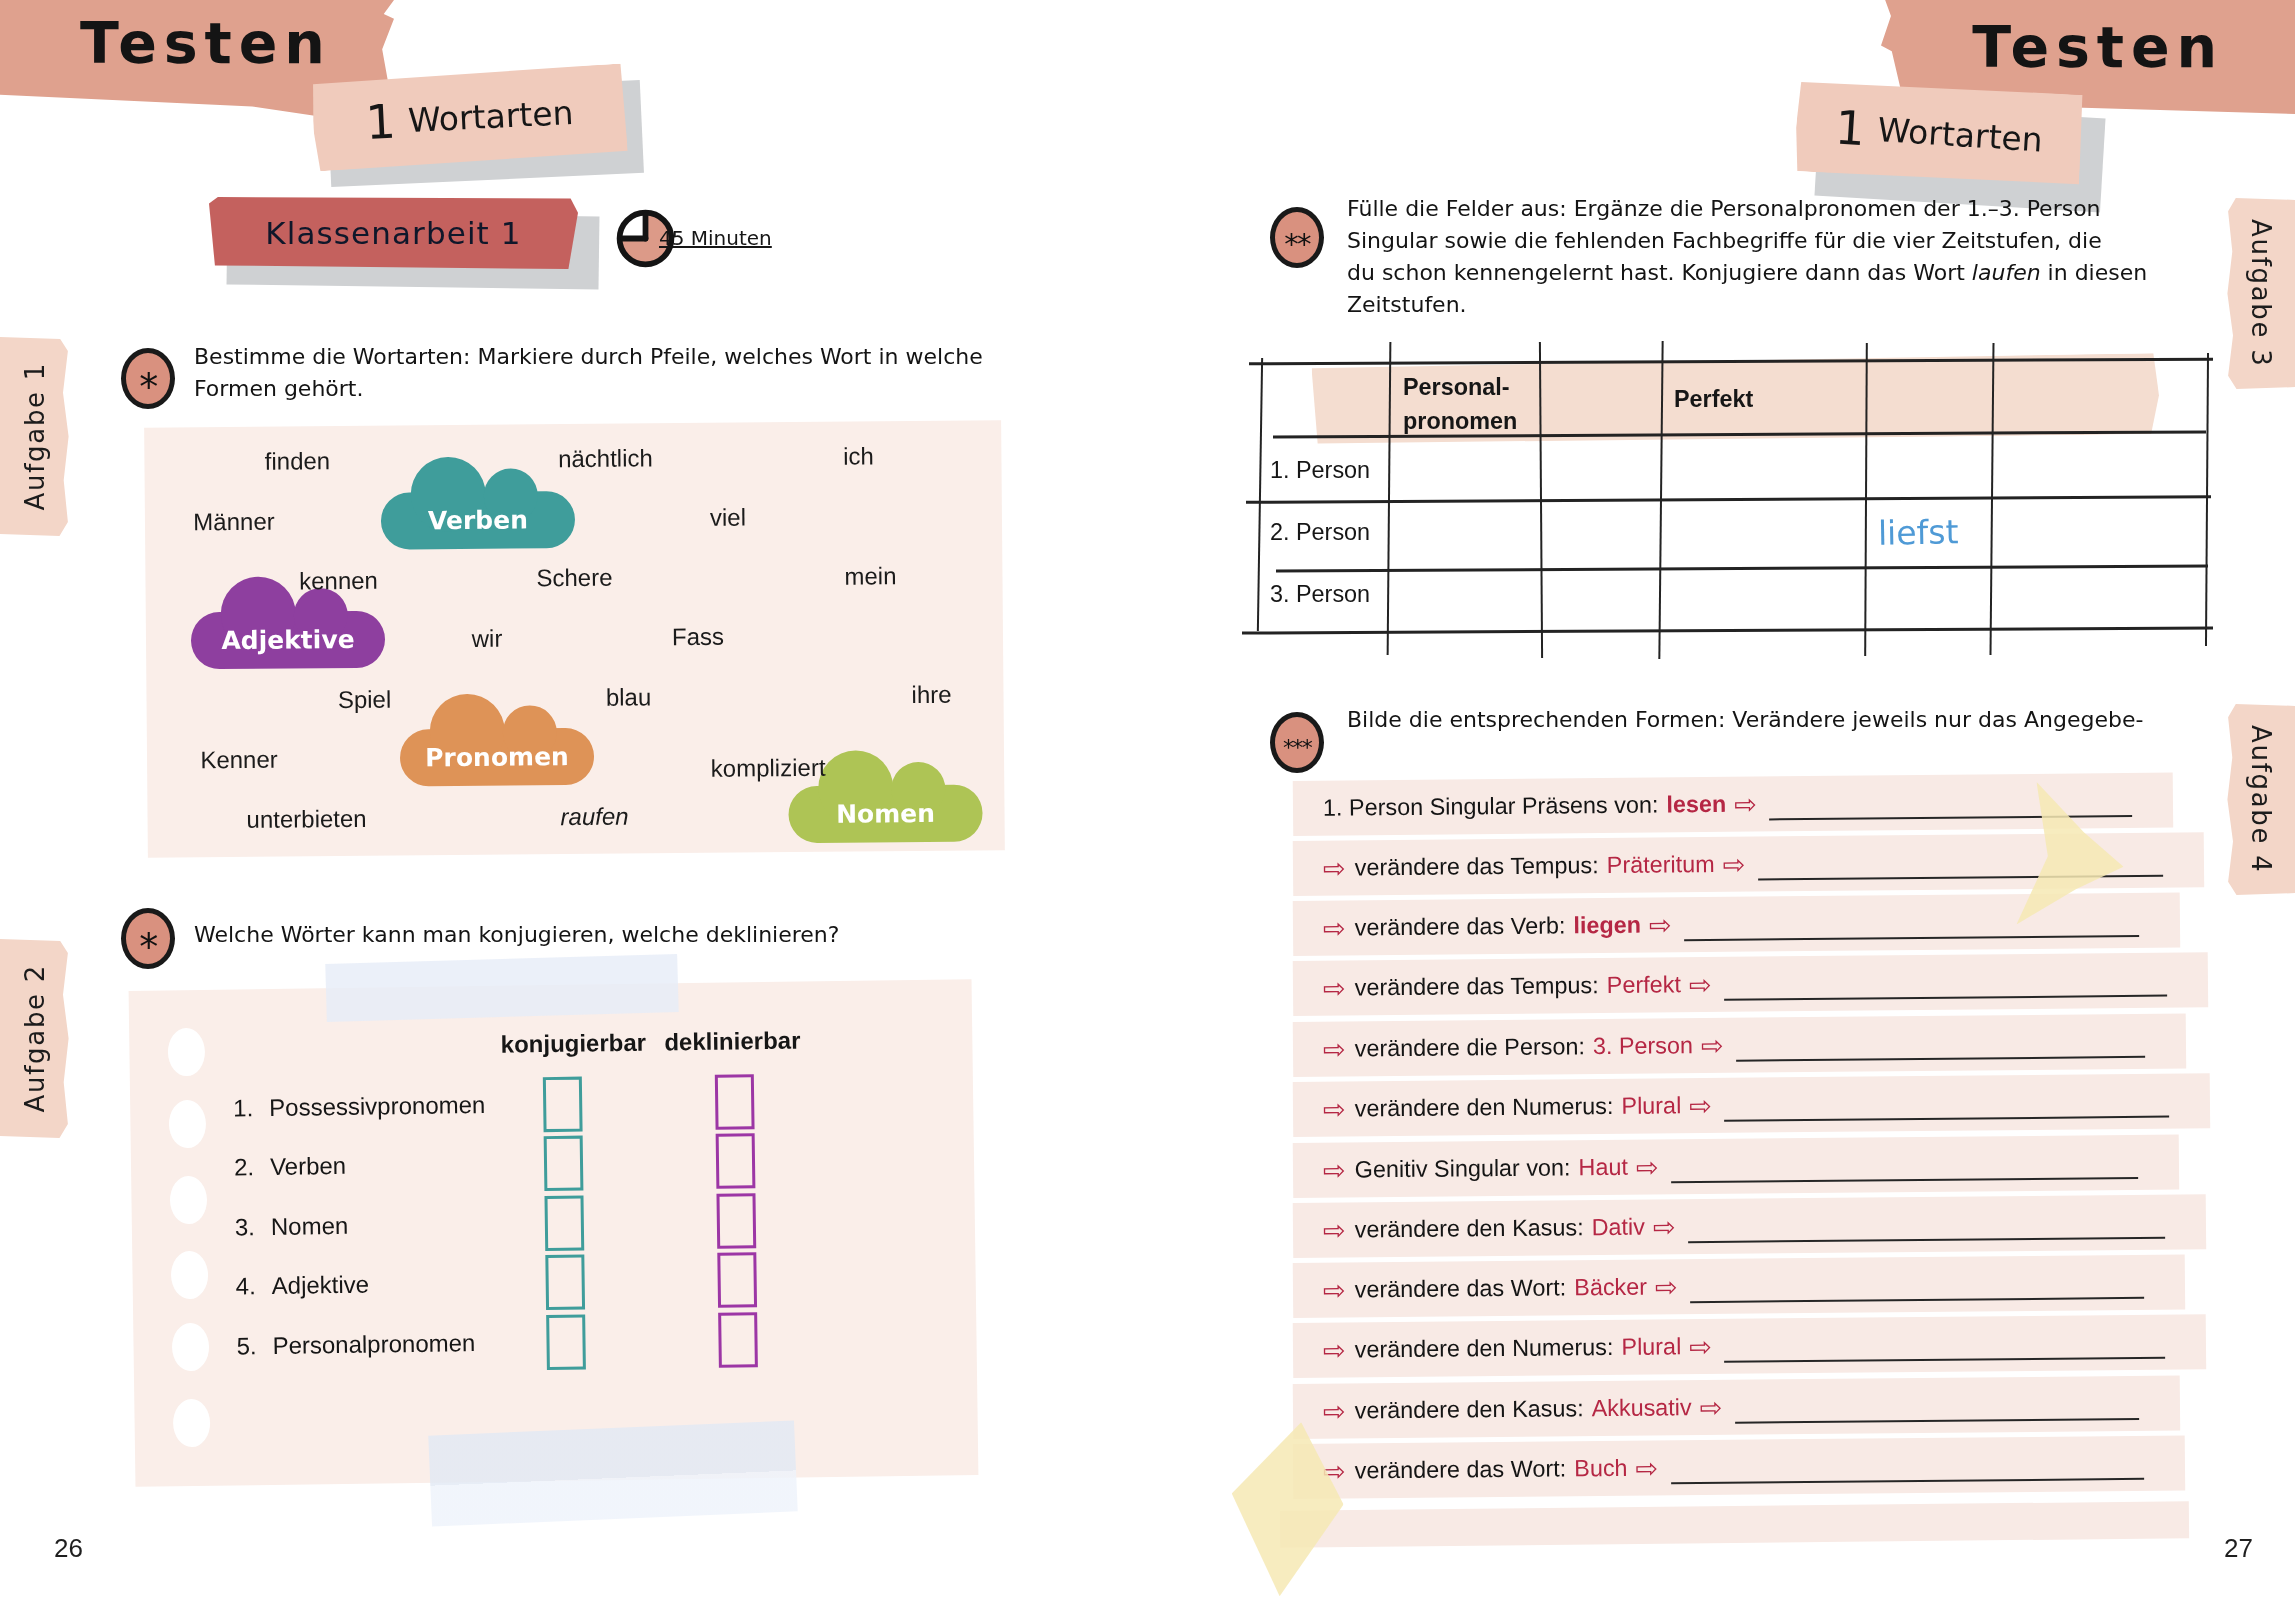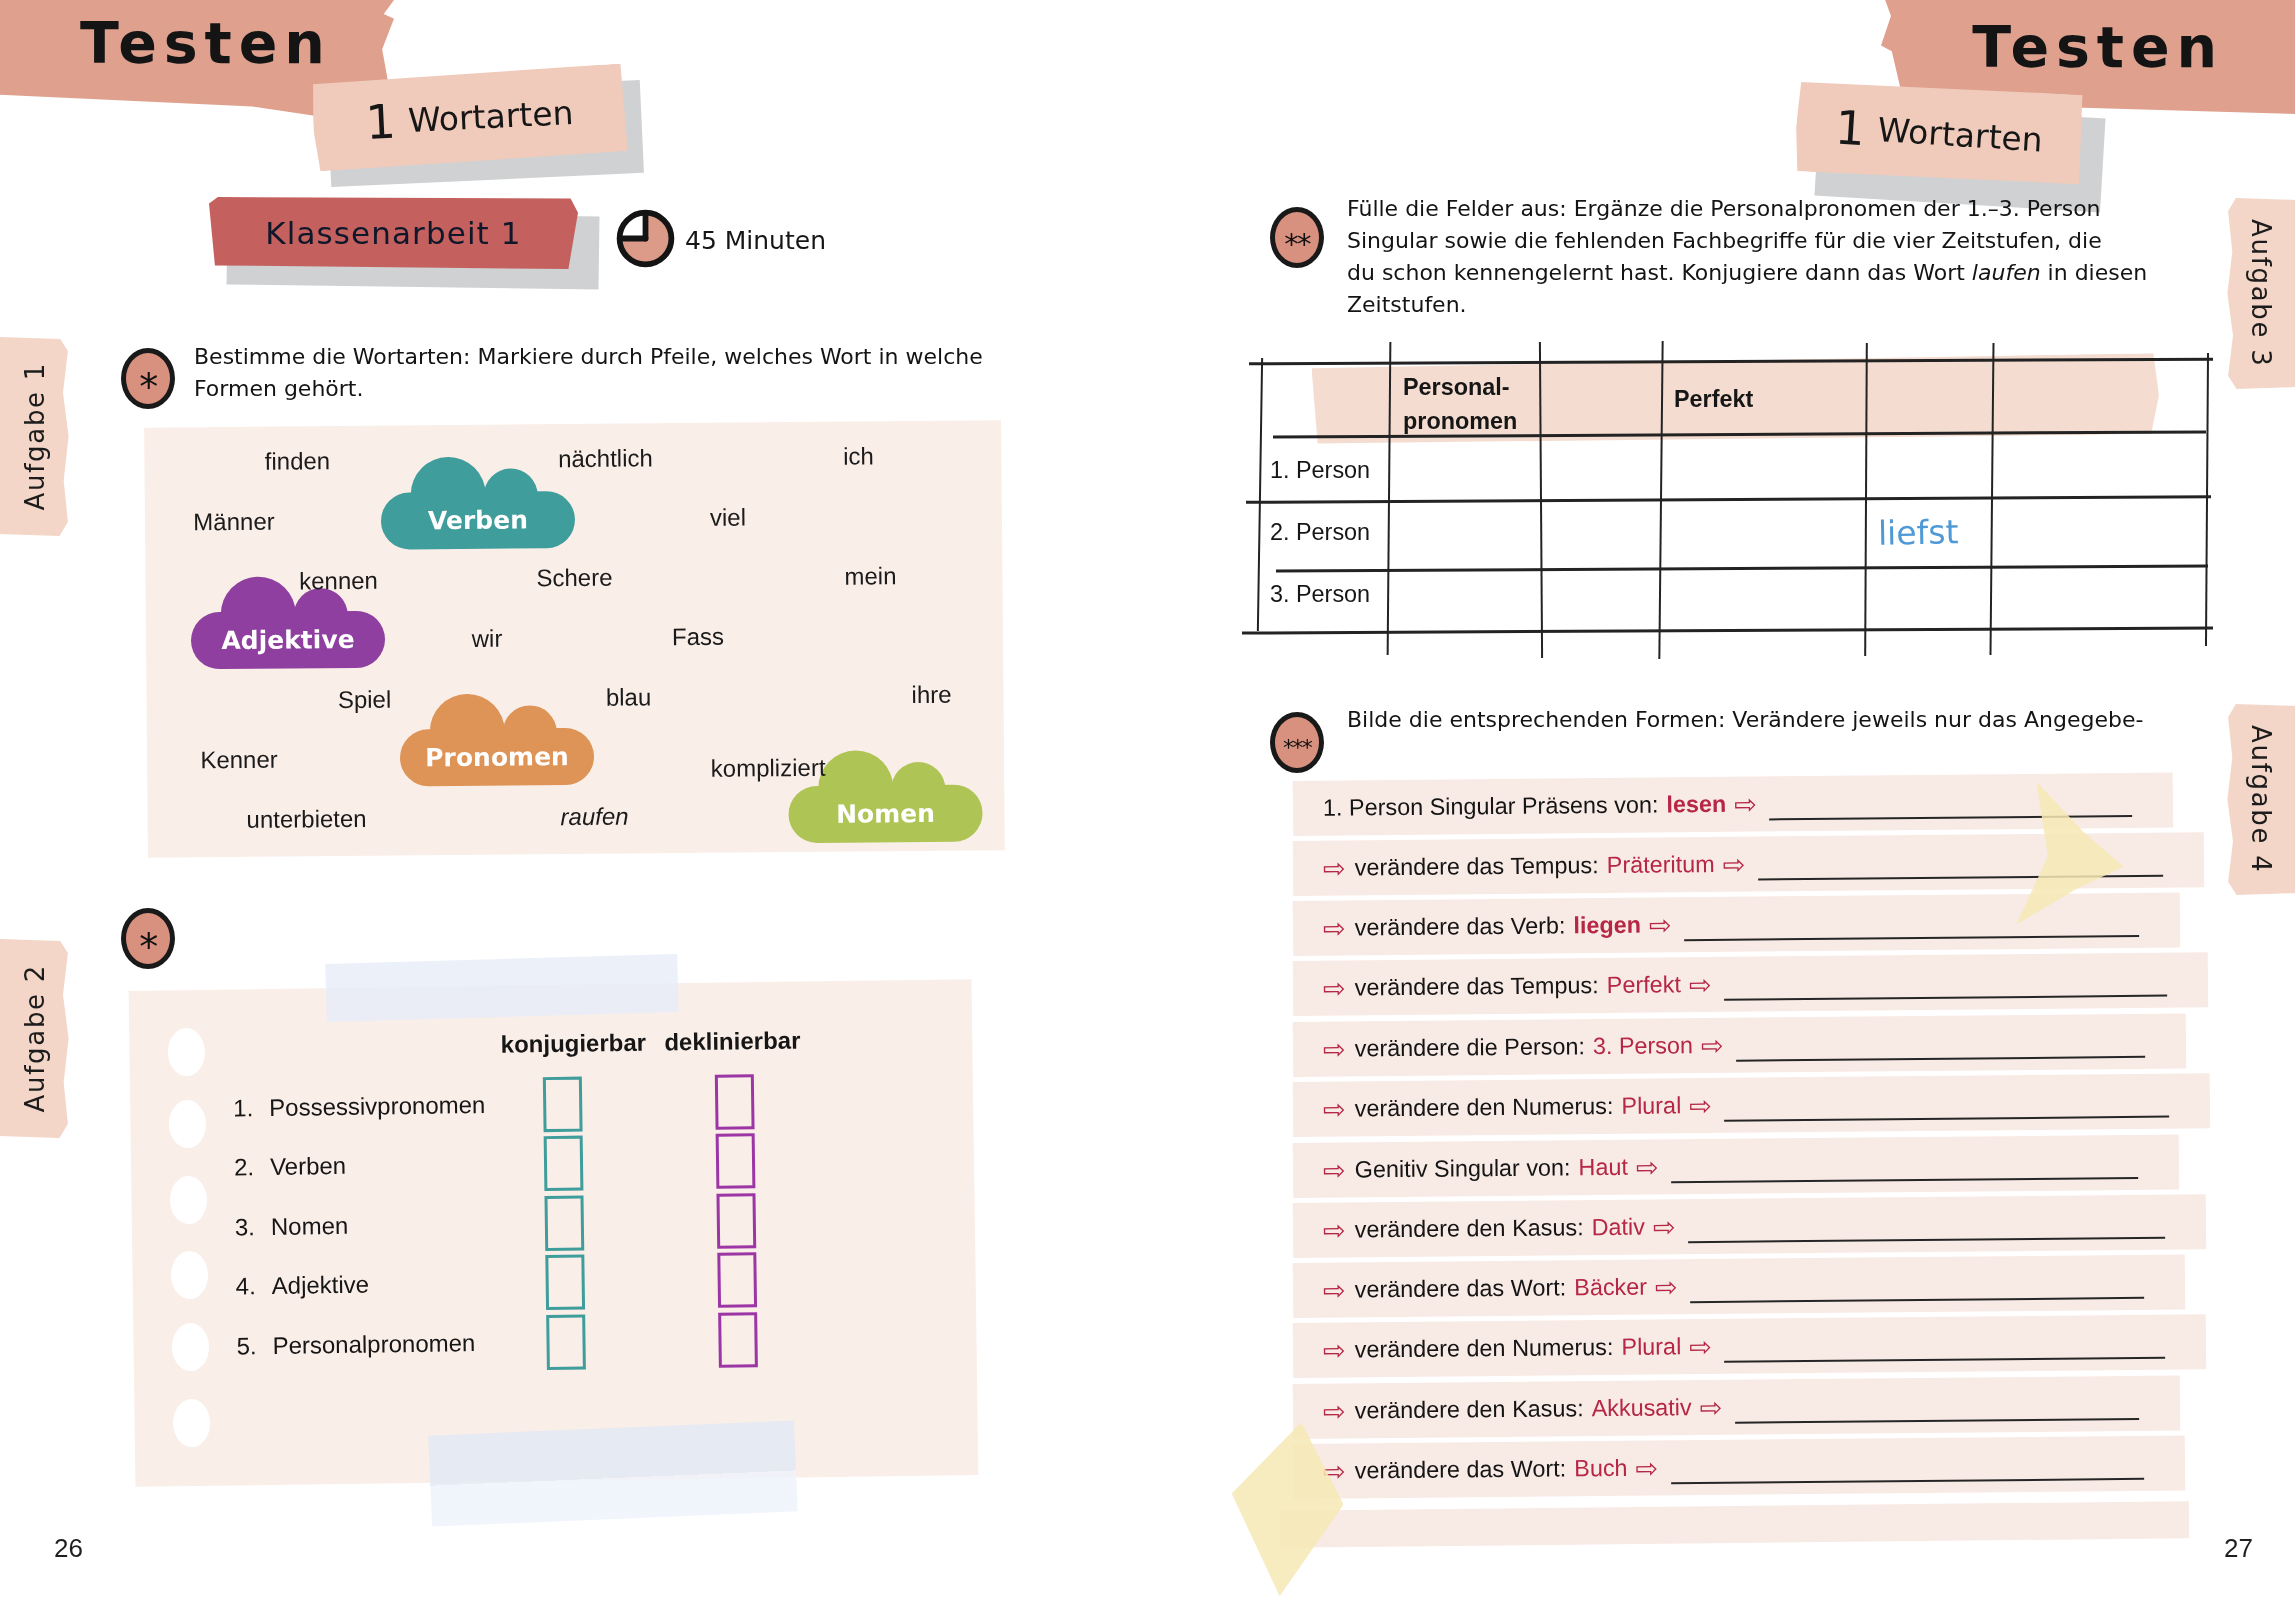--- a/index.html
+++ b/index.html
@@ -85,21 +85,21 @@
 
   <div class="abs" style="left:615px;top:208px;width:61px;height:61px;">
     <svg width="61" height="61" viewBox="0 0 106 106">
       <circle cx="53" cy="53" r="45" fill="#ffffff"></circle>
       <path d="M53 53 L53 8 A45 45 0 1 1 8 53 Z" fill="#dc9a88"></path>
       <circle cx="53" cy="53" r="45" fill="none" stroke="#141414" stroke-width="10"></circle>
       <path d="M53 53 L53 13" stroke="#141414" stroke-width="10" stroke-linecap="round"></path>
       <path d="M53 53 L14 53" stroke="#141414" stroke-width="10" stroke-linecap="round"></path>
     </svg>
   </div>
-  <div class="abs" style="left:685px;top:226px;font-size:25px;">45 Minuten</div>
+  <div class="abs" style="left:659px;top:226px;font-size:20px;text-decoration:underline;">45 Minuten</div>
 
   <div class="abs badge" style="left:121px;top:348px;">
     <span class="s1">*</span>
   </div>
   <div class="abs" style="left:194px;top:341px;">
     <div class="instr">Bestimme die Wortarten: Markiere durch Pfeile, welches Wort in welche</div>
     <div class="instr">Formen gehört.</div>
   </div>
 
   <div class="abs panel" style="left:146px;top:424px;width:857px;height:430px;transform:rotate(-0.5deg);">
@@ -144,20 +144,21 @@
     <span class="w" style="left:785px;top:274px;">ihre</span>
     <span class="w" style="left:92px;top:333px;">Kenner</span>
     <span class="w" style="left:621px;top:346px;">kompliziert</span>
     <span class="w" style="left:159px;top:393px;">unterbieten</span>
     <span class="w" style="left:447px;top:393px;font-style:italic;">raufen</span>
   </div>
 
   <div class="abs badge" style="left:121px;top:908px;">
     <span class="s1">*</span>
   </div>
+  <div class="abs instr" style="left:194px;top:919px;">Welche Wörter kann man konjugieren, welche deklinieren?</div>
 
   <div class="abs panel" style="left:132px;top:985px;width:843px;height:496px;transform:rotate(-0.8deg);">
     <div class="hole" style="left:57px;top:62px;"></div>
     <div class="hole" style="left:57px;top:134px;"></div>
     <div class="hole" style="left:57px;top:210px;"></div>
     <div class="hole" style="left:57px;top:285px;"></div>
     <div class="hole" style="left:57px;top:357px;"></div>
     <div class="hole" style="left:57px;top:433px;"></div>
     <div class="colhead" style="left:444px;top:59px;">konjugierbar</div>
     <div class="colhead" style="left:603px;top:59px;">deklinierbar</div>

